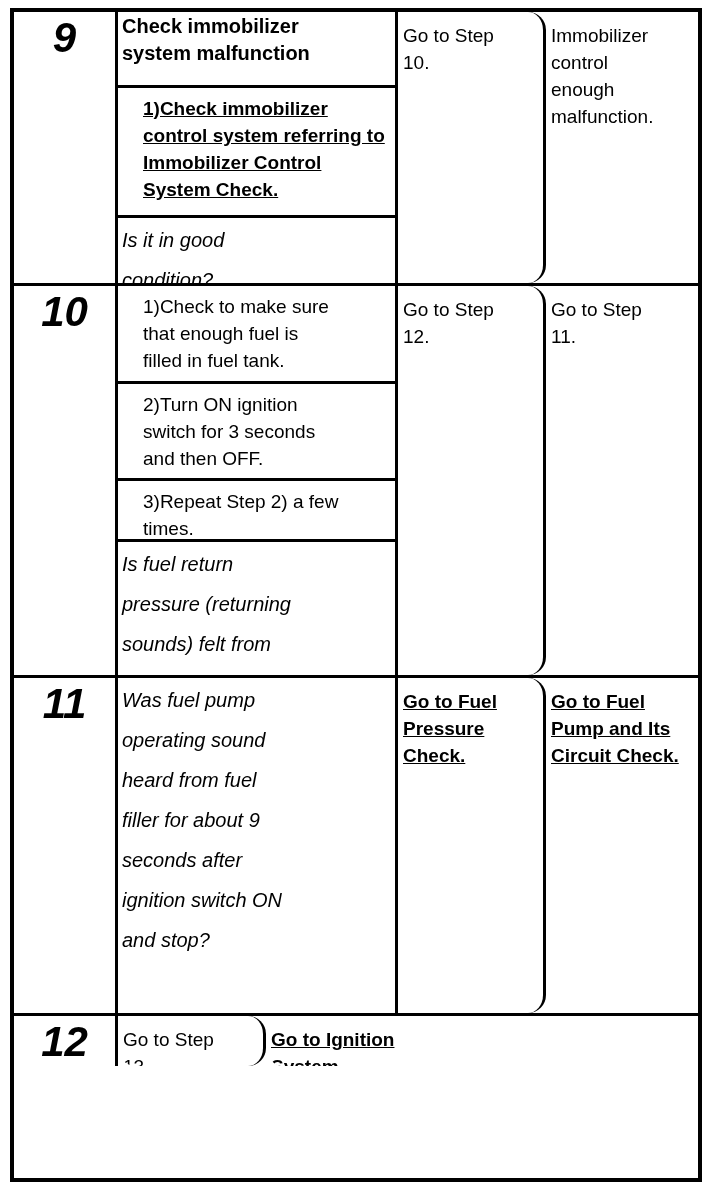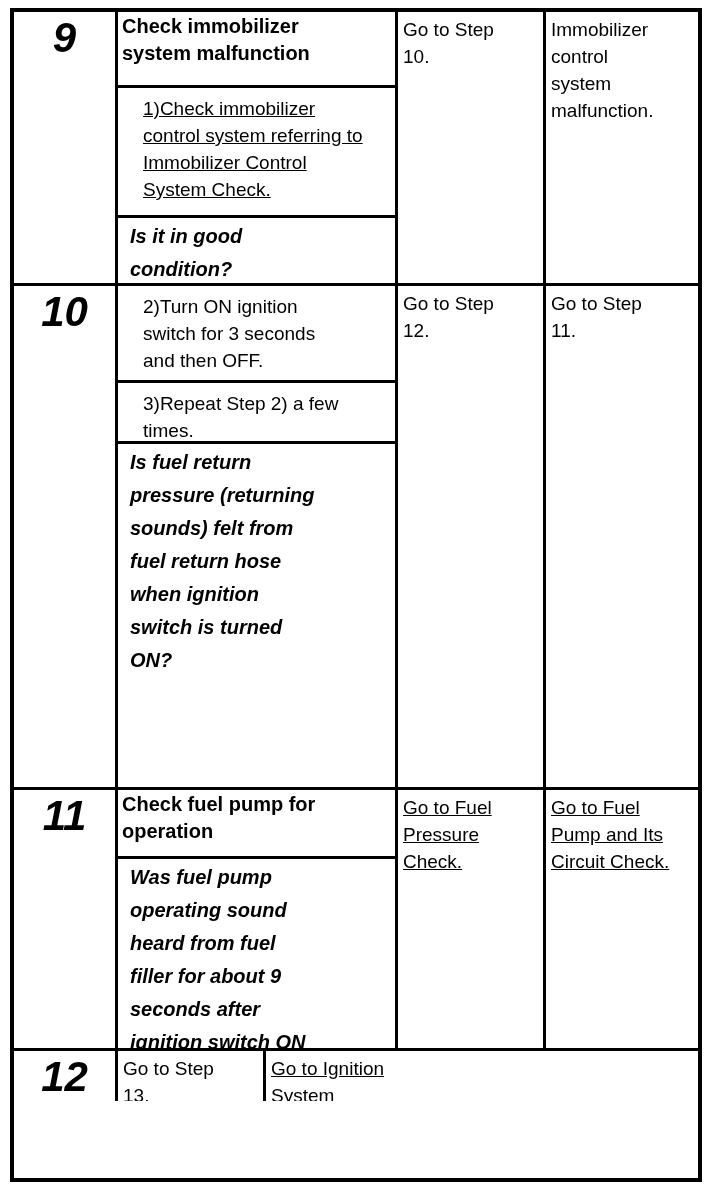--- a/index.html
+++ b/index.html
@@ -60,34 +60,35 @@
     white-space: pre-line;
   }
   .substep {
     font-size: 19px;
     line-height: 27px;
     padding: 7px 4px 0 25px;
     white-space: pre-line;
   }
   .question {
     font-size: 20px;
-    font-weight: bold;
+    font-weight: normal;
     font-style: italic;
-    line-height: 33px;
-    padding: 2px 12px;
+    line-height: 40px;
+    padding: 2px 4px;
     white-space: pre-line;
     flex: 1;
   }
   .result {
     font-size: 19px;
     line-height: 27px;
-    padding: 4px 5px;
+    padding: 10px 5px;
     white-space: pre-line;
+    border-radius: 18px;
   }
-  .link { text-decoration: underline; }
+  .link { text-decoration: underline; font-weight: bold; }
 </style>
 </head>
 <body>
 
 <div class="doc-table">
 
   <div class="trow" style="height:274px">
     <div class="cell c1">
       <div class="stepnum">9</div>
     </div>
@@ -98,55 +99,56 @@
 control system referring to
 Immobilizer Control
 System Check.</div>
       <div class="seg question noline">Is it in good
 condition?</div>
     </div>
     <div class="cell c3 result">Go to Step
 10.</div>
     <div class="cell c4 result">Immobilizer
 control
-system
+enough
 malfunction.</div>
   </div>
 
-  <div class="trow" style="height:504px">
+  <div class="trow" style="height:392px">
     <div class="cell c1">
       <div class="stepnum">10</div>
     </div>
     <div class="cell c2">
+      <div class="seg substep" style="height:98px">1)Check to make sure
+that enough fuel is
+filled in fuel tank.</div>
       <div class="seg substep" style="height:97px">2)Turn ON ignition
 switch for 3 seconds
 and then OFF.</div>
       <div class="seg substep" style="height:61px">3)Repeat Step 2) a few
 times.</div>
       <div class="seg question noline">Is fuel return
 pressure (returning
 sounds) felt from
 fuel return hose
 when ignition
 switch is turned
 ON?</div>
     </div>
     <div class="cell c3 result">Go to Step
 12.</div>
     <div class="cell c4 result">Go to Step
 11.</div>
   </div>
 
-  <div class="trow" style="height:261px">
+  <div class="trow" style="height:338px">
     <div class="cell c1">
       <div class="stepnum">11</div>
     </div>
     <div class="cell c2">
-      <div class="seg title" style="height:69px">Check fuel pump for
-operation</div>
       <div class="seg question noline">Was fuel pump
 operating sound
 heard from fuel
 filler for about 9
 seconds after
 ignition switch ON
 and stop?</div>
     </div>
     <div class="cell c3 result link">Go to Fuel
 Pressure

